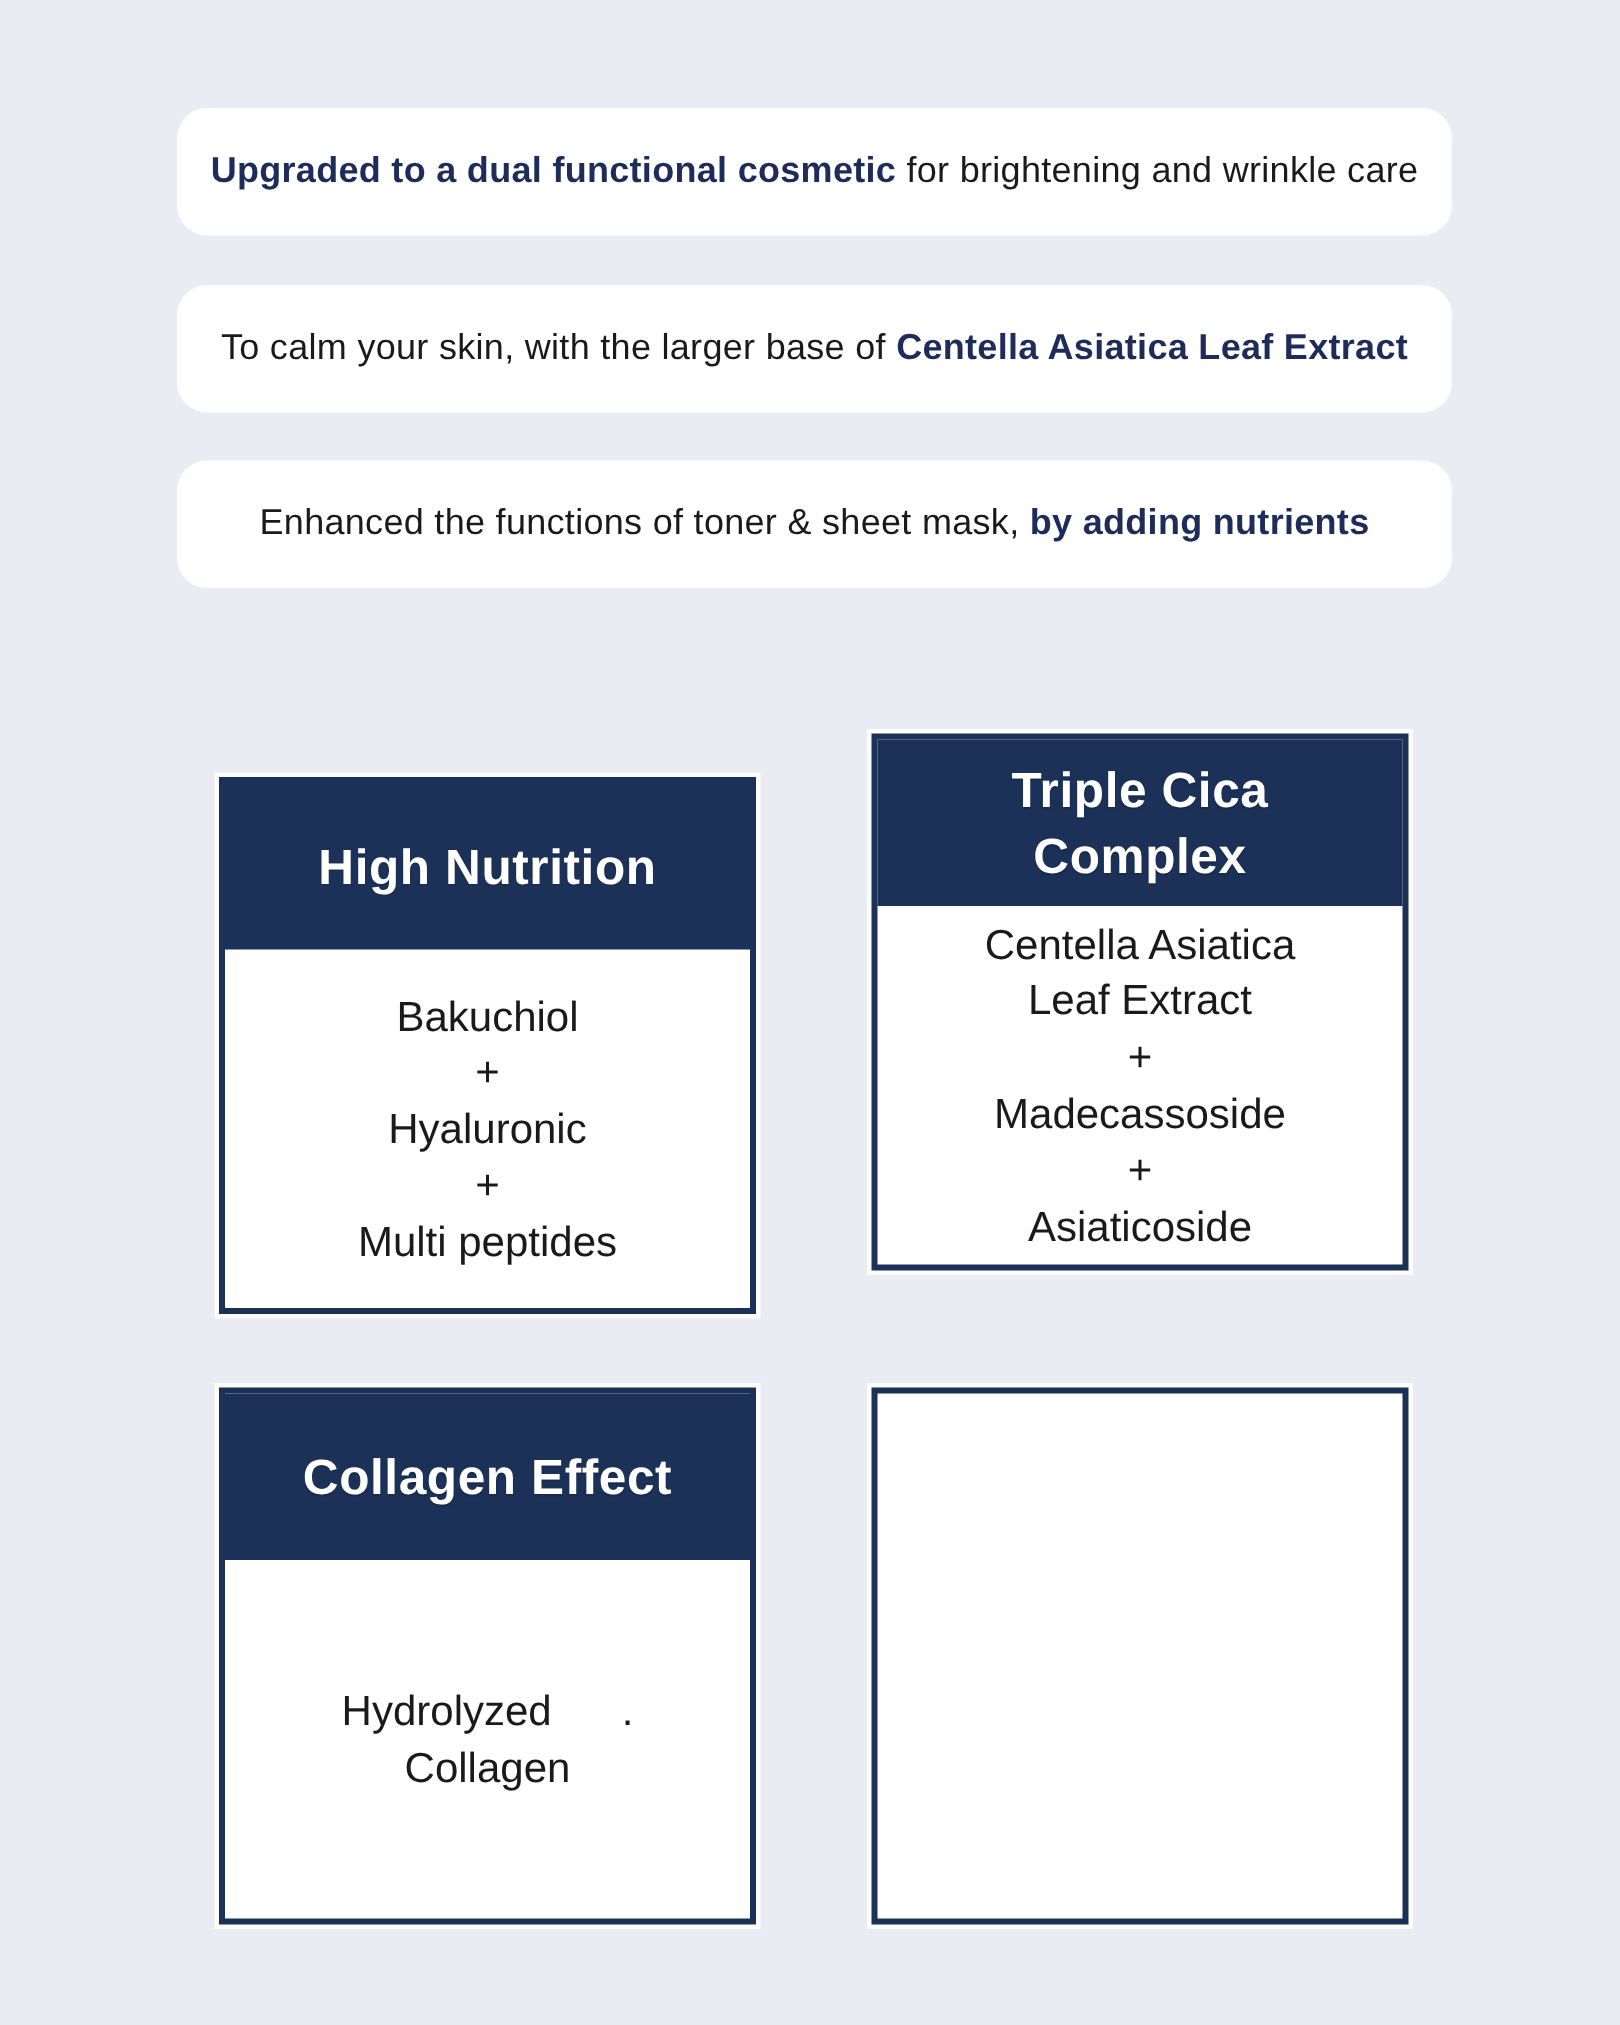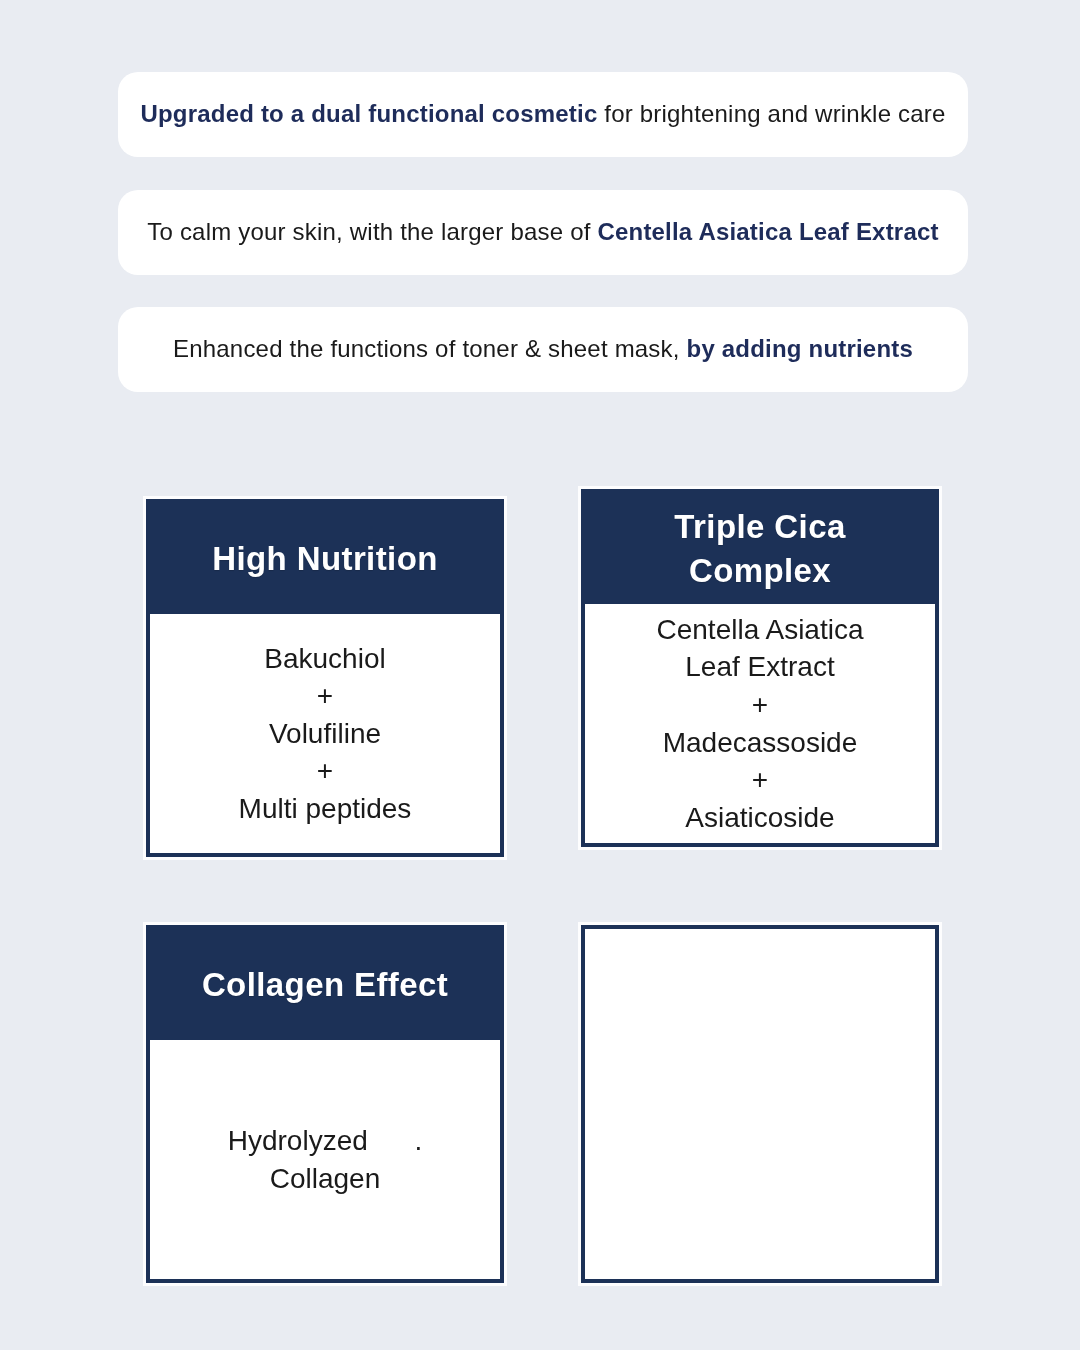--- a/index.html
+++ b/index.html
@@ -54,21 +54,21 @@
   .card {
     position: absolute;
     width: 358px;
     height: 358px;
     border: 4px solid var(--navy);
     background: var(--white);
     box-shadow: 0 0 0 3px rgba(255,255,255,0.9);
     display: flex;
     flex-direction: column;
   }
-  #card-1 { left: 146px; top: 499px; }
+  #card-1 { left: 146px; top: 518px; }
   #card-2 { left: 581px; top: 489px; }
   #card-3 { left: 146px; top: 925px; }
   #card-4 { left: 581px; top: 925px; }
 
   .card-header {
     flex: 0 0 111px;
     background: var(--navy);
     color: var(--white);
     display: flex;
     align-items: center;
@@ -108,21 +108,21 @@
   </div>
 
   <div class="banner" id="banner-3">
     <p><span class="seg-regular">Enhanced the functions of toner &amp; sheet mask, </span><span class="seg-bold">by adding nutrients</span></p>
   </div>
 
   <section class="card" id="card-1">
     <header class="card-header">High Nutrition</header>
     <div class="card-body">Bakuchiol
 +
-Volufiline
+Hyaluronic
 +
 Multi peptides</div>
   </section>
 
   <section class="card" id="card-2">
     <header class="card-header">Triple Cica
 Complex</header>
     <div class="card-body">Centella Asiatica
 Leaf Extract
 +

